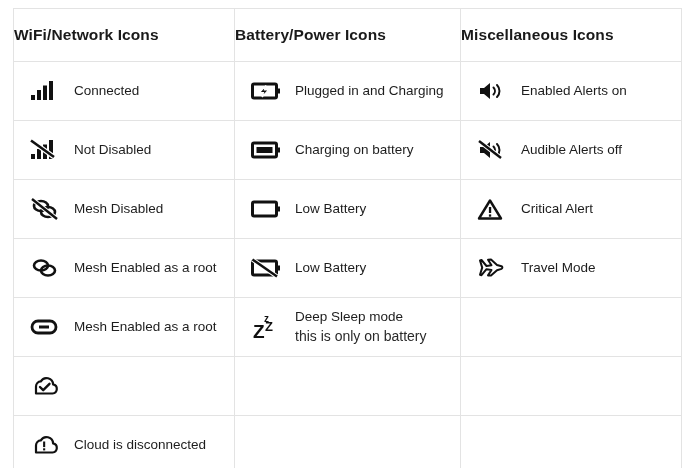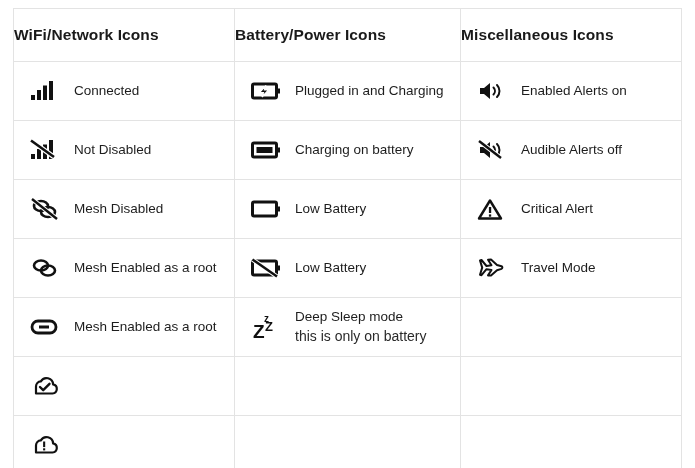--- a/index.html
+++ b/index.html
@@ -348,20 +348,23 @@
     <tr>
       <td>
         <div class="cell">
           <span class="icon-box">
             <svg width="30" height="24" viewBox="0 0 30 24">
               <path d="M6 19.5 H22.5 a4.6 4.6 0 0 0 0.6 -9.1 a6.6 6.6 0 0 0 -12.3 -3 a5.2 5.2 0 0 0 -4.8 5.1 Z" fill="none" stroke="#111" stroke-width="2.2" stroke-linejoin="round"></path>
               <rect x="13.1" y="8.5" width="2.1" height="5.6" fill="#111"></rect>
               <rect x="13.1" y="15.3" width="2.1" height="2.1" fill="#111"></rect>
             </svg>
           </span>
+          <span class="label-wrap">
+              <span class="label">Cloud is disconnected</span>
+            </span>
         </div>
       </td>
       <td class="empty">
         <div class="cell"></div>
       </td>
       <td class="empty">
         <div class="cell"></div>
       </td>
     </tr>
 

